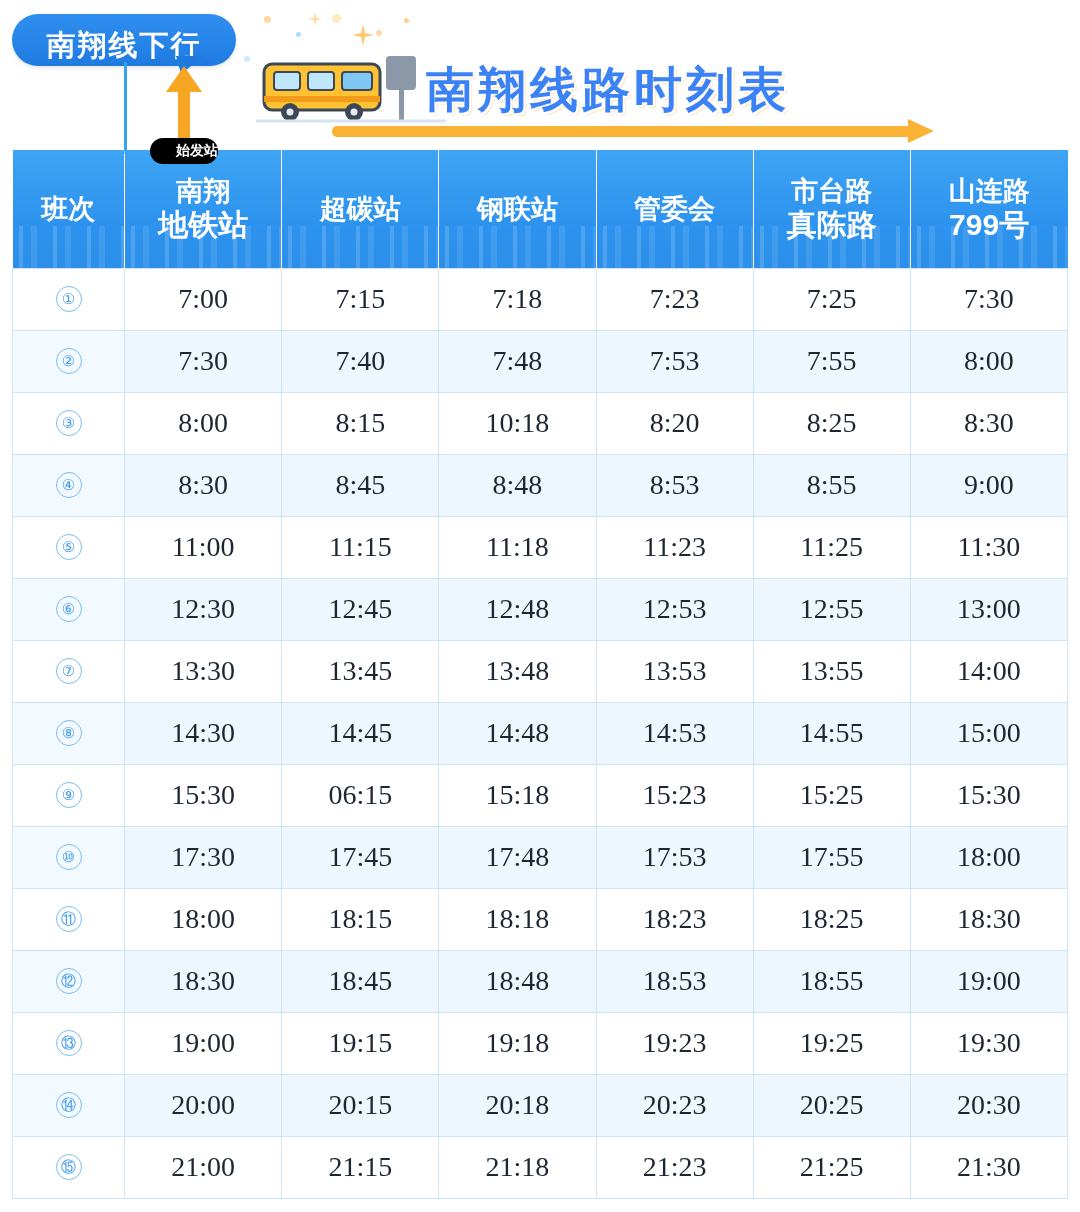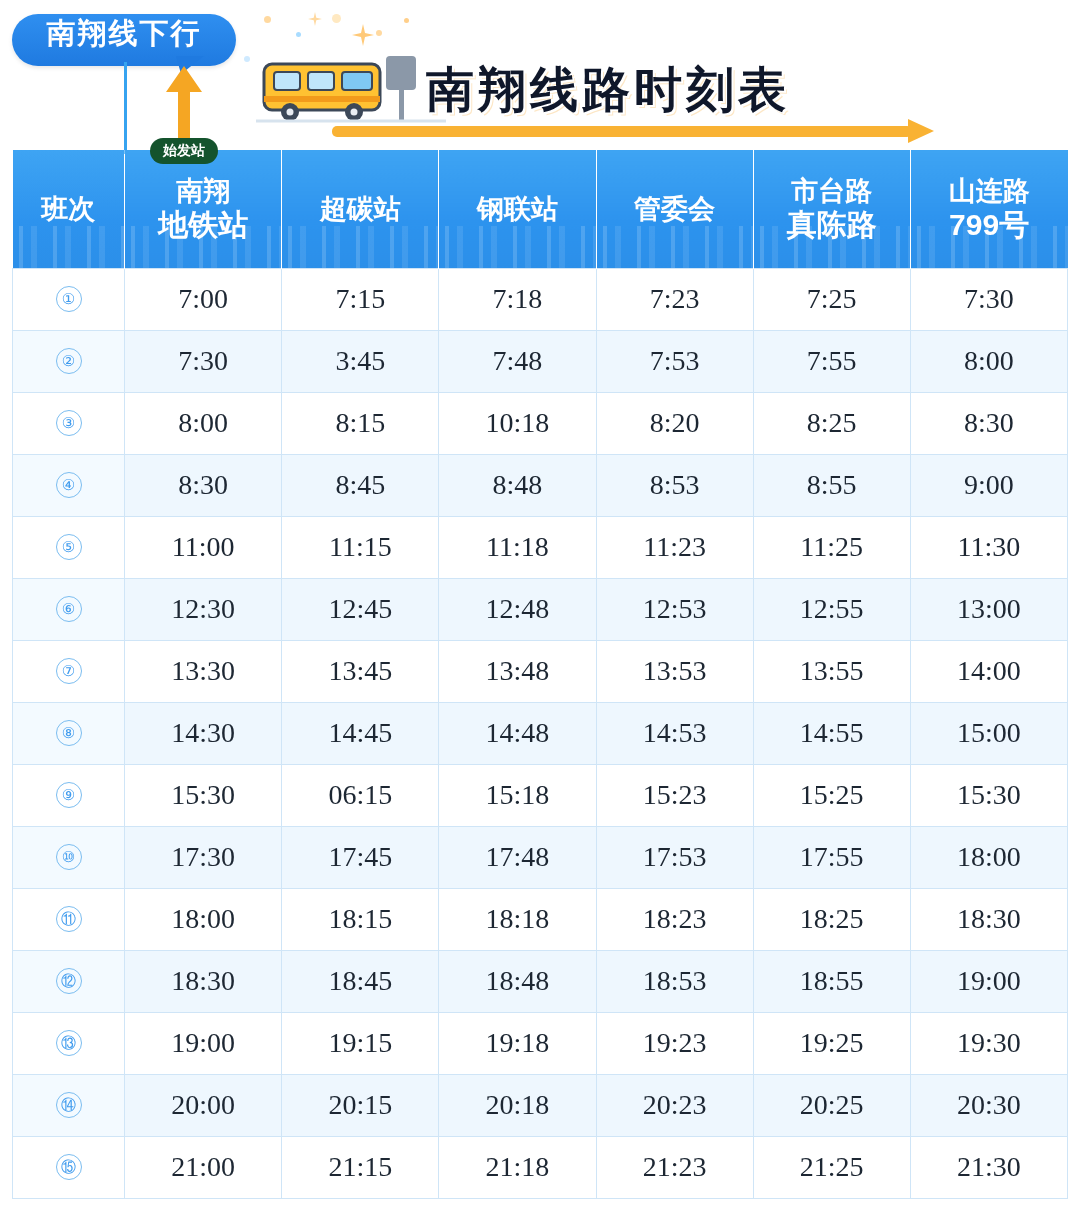--- a/index.html
+++ b/index.html
@@ -22,21 +22,21 @@
     position:absolute;
     left:12px; top:14px;
     width:224px; height:52px;
     background:linear-gradient(180deg,#2f8ff0 0%,#1f7ae0 100%);
     border-radius:26px;
     color:#ffffff;
     font-size:29px;
     font-weight:bold;
     letter-spacing:2px;
     display:flex;
-    align-items:flex-start;
+    align-items:flex-end;
     justify-content:center;
     box-shadow:0 2px 4px rgba(0,0,0,.10);
   }
   .badge-tail {
     position:absolute;
     left:176px; top:56px;
     width:28px; height:18px;
     background:#1f7ae0;
     clip-path:polygon(0 0, 100% 0, 18% 100%);
   }
@@ -53,43 +53,43 @@
   .start-arrow {
     position:absolute;
     left:162px; top:62px;
     width:44px; height:82px;
   }
 
   .start-pill {
     position:absolute;
     left:150px; top:138px;
     width:68px; height:26px;
-    background:#14532d;
+    background:#000000;
     border-radius:13px;
     color:#fff;
     font-size:14px;
     display:flex;
     align-items:center;
-    justify-content:center;
+    justify-content:flex-end;
     z-index:6;
     font-weight:bold;
   }
 
   
   .title-wrap {
     position:absolute;
     left:236px; top:10px;
     width:836px; height:140px;
   }
   .title-text {
     position:absolute;
     left:190px; top:48px;
     font-size:48px;
     font-weight:bold;
-    color:#0f172a;
+    color:#3b82f6;
     letter-spacing:4px;
     text-shadow:2px 2px 0 #fff, 3px 3px 0 rgba(249,161,27,.25);
     white-space:nowrap;
   }
   .title-underline {
     position:absolute;
     left:96px; top:116px;
     width:580px; height:11px;
     background:#f9b233;
     border-radius:5px;
@@ -288,21 +288,21 @@
           <td>7:00</td>
           <td>7:15</td>
           <td>7:18</td>
           <td>7:23</td>
           <td>7:25</td>
           <td>7:30</td>
         </tr>
         <tr>
           <td class="no-cell"><span class="circle-num">②</span></td>
           <td>7:30</td>
-          <td>3:45</td>
+          <td>7:40</td>
           <td>7:48</td>
           <td>7:53</td>
           <td>7:55</td>
           <td>8:00</td>
         </tr>
         <tr>
           <td class="no-cell"><span class="circle-num">③</span></td>
           <td>8:00</td>
           <td>8:15</td>
           <td>10:18</td>

